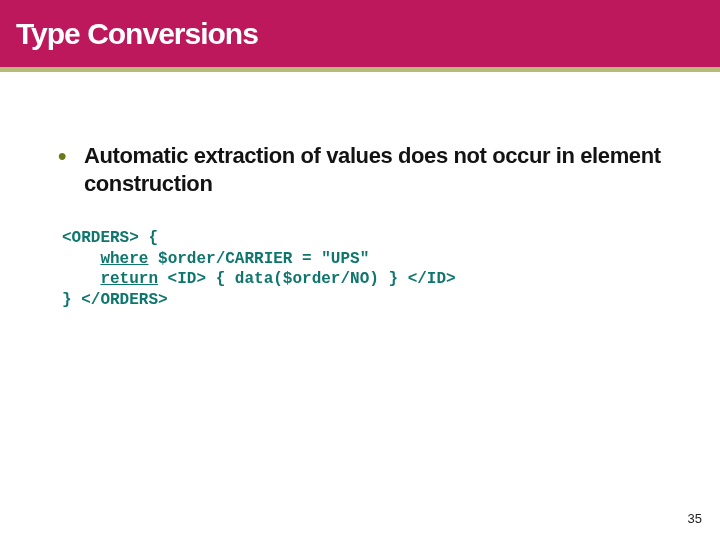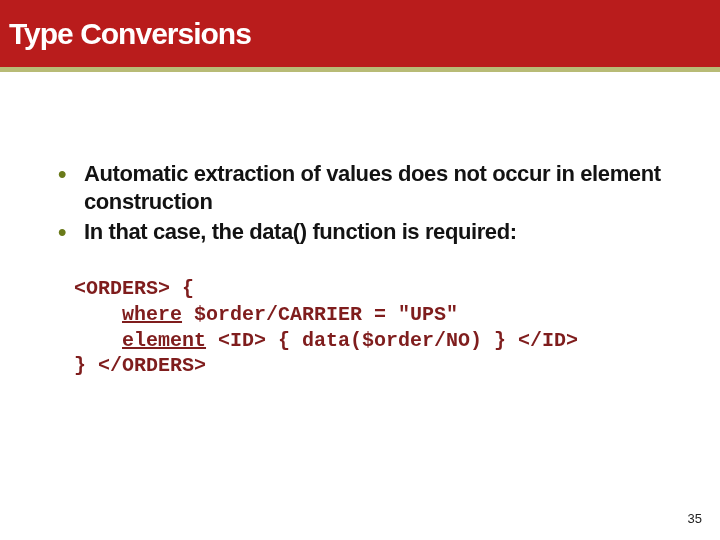--- a/index.html
+++ b/index.html
@@ -1,45 +1,44 @@
 <!DOCTYPE html>
 <html><head>
 <meta charset="utf-8">
 <style>
   * { margin: 0; padding: 0; box-sizing: border-box; }
   html, body { width: 720px; height: 540px; font-family: Verdana, Geneva, sans-serif; background: #fff; }
   .slide { width: 720px; height: 540px; position: relative; background: #fff; overflow: hidden; }
-  .title-bar { width: 100%; height: 72px; background: #b91c1c; display: flex; align-items: center; padding-left: 9px; border-bottom: 5px solid #b8bb76; }
+  .title-bar { width: 100%; height: 72px; background: #be185d; display: flex; align-items: center; padding-left: 16px; border-bottom: 5px solid #b8bb76; }
   .title { color: #fff; font-weight: 900; font-size: 30px; letter-spacing: -1px; font-family: Verdana, Arial, sans-serif; }
-  .content { padding: 88px 34px 0 50px; }
+  .content { padding: 70px 34px 0 50px; }
   ul.bullets { list-style: none; }
   ul.bullets li { position: relative; padding-left: 34px; font-weight: 800; font-size: 22px; line-height: 1.28; color: #131313; margin-bottom: 2px; font-family: Verdana, Arial, sans-serif; letter-spacing: -0.4px; }
   ul.bullets li::before { content: "•"; position: absolute; left: 8px; top: 0; color: #6a7a1a; font-size: 24px; line-height: 1.2; }
-  .code { margin-top: 30px; margin-left: 24px; font-family: "Courier New", monospace; font-size: 20px; font-weight: 700; line-height: 1.28; color: #7f1d1d; }
+  .code { margin-top: 30px; margin-left: 12px; font-family: "Courier New", monospace; font-size: 16px; font-weight: 700; line-height: 1.28; color: #0f766e; }
   .code .row { white-space: pre; }
   .u { text-decoration: underline; }
   .page-num { position: absolute; right: 18px; bottom: 14px; font-size: 13px; color: #222; font-family: Verdana, Arial, sans-serif; }
 </style>
 </head>
 <body>
 
 <div class="slide">
 
   <div class="title-bar">
     <h1 class="title">Type Conversions</h1>
   </div>
 
   <div class="content">
     <ul class="bullets">
       <li>Automatic extraction of values does not occur in element construction</li>
-      <li>In that case, the data() function is required:</li>
     </ul>
 
     <div class="code">
       <div class="row"><span>&lt;ORDERS&gt; {</span></div>
       <div class="row"><span>    </span><span class="u">where</span><span> $order/CARRIER = "UPS"</span></div>
-      <div class="row"><span>    </span><span class="u">element</span><span> &lt;ID&gt; { data($order/NO) } &lt;/ID&gt;</span></div>
+      <div class="row"><span>    </span><span class="u">return</span><span> &lt;ID&gt; { data($order/NO) } &lt;/ID&gt;</span></div>
       <div class="row"><span>} &lt;/ORDERS&gt;</span></div>
     </div>
   </div>
 
   <div class="page-num">35</div>
 </div>
 
 </body></html>

